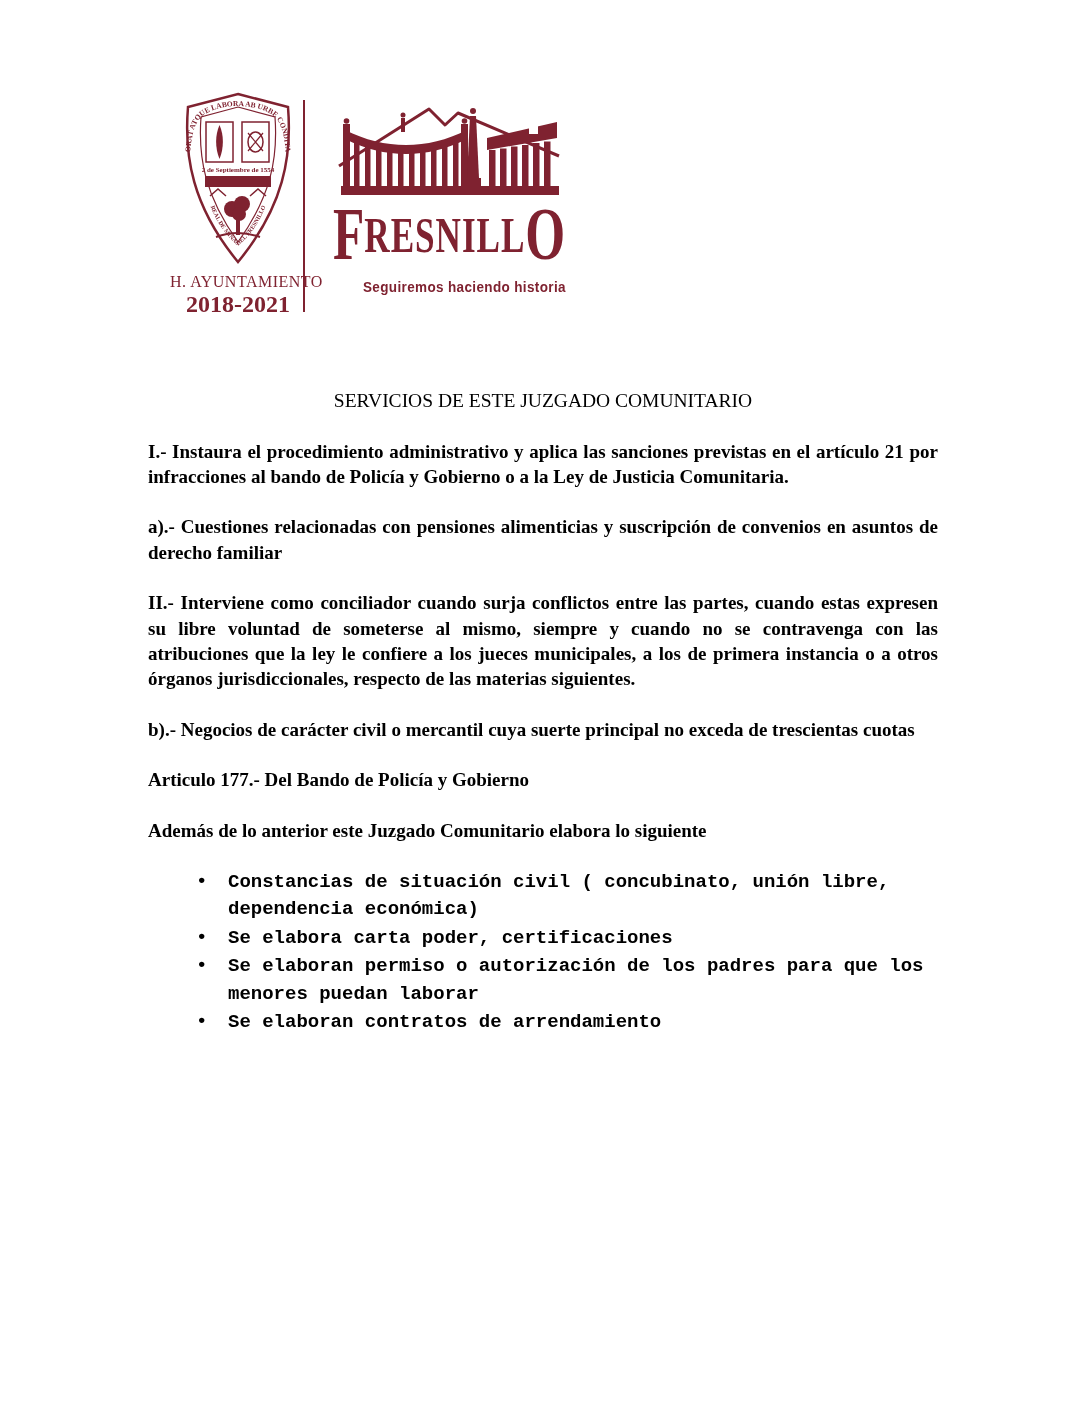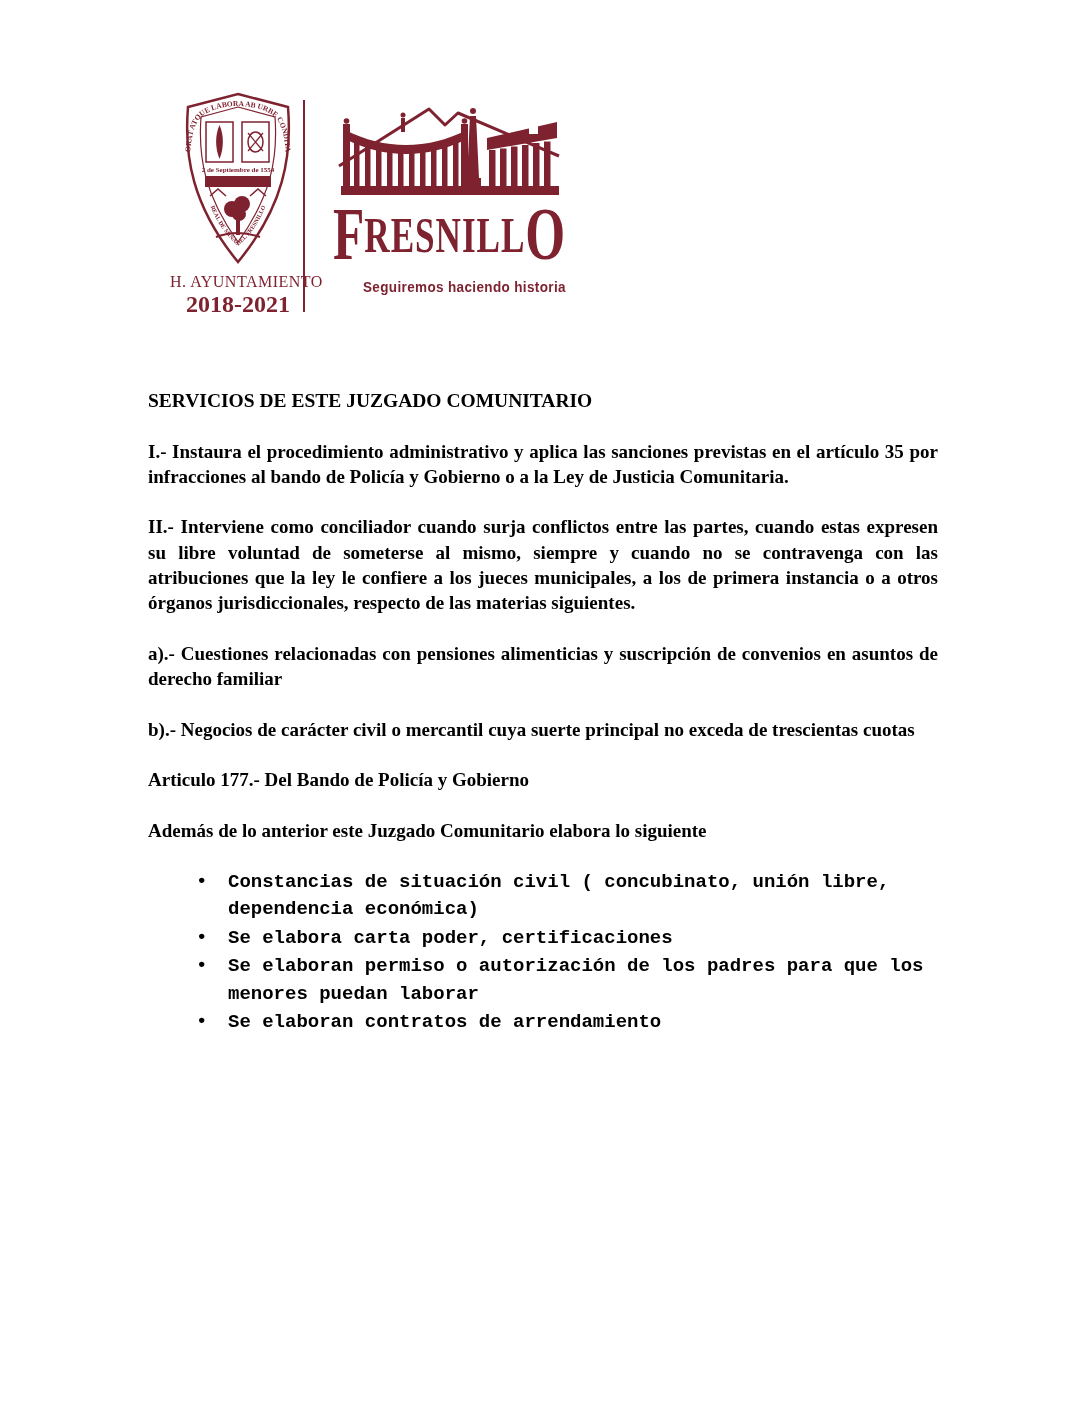--- a/index.html
+++ b/index.html
@@ -35,21 +35,21 @@
     font-weight:700; font-size:15px; letter-spacing:.4px; white-space:nowrap;
     transform:scaleX(.9); transform-origin:0 0;
   }
 
   
   .content {
     position:absolute; left:148px; top:388px; width:790px;
     color:#000;
     font-weight:700; font-size:19px; line-height:25.3px;
   }
-  .doc-title { margin:0; font-size:19.5px; font-weight:700; }
+  .doc-title { margin:0; text-align:center; font-size:19.5px; font-weight:400; }
   .content p { margin:25.3px 0 0 0; text-align:justify; }
   .content p.tight { margin-top:0; }
   .content p.left  { text-align:left; }
   ul.services { list-style:none; margin:25.3px 0 0 0; padding:0;font-family:Liberation Mono, monospace; }
   ul.services li { position:relative; padding-left:80px; line-height:27.5px; text-align:left; margin-top:1px; }
   ul.services li::before { content:"\2022"; position:absolute; left:48px; top:0; }
 
   
   .mr { fill:#7f2230; }
   .mr-line { stroke:#7f2230; fill:none; }
@@ -132,25 +132,25 @@
         <span class="wm-mid">RESNILL</span>
         <span class="wm-big">O</span>
     </div>
     <div class="brand-tagline">Seguiremos haciendo historia</div>
   </div>
 
   <div class="content">
     <h1 class="doc-title">SERVICIOS DE ESTE JUZGADO COMUNITARIO</h1>
 
 
-    <p>I.- Instaura el procedimiento administrativo y aplica las sanciones previstas en el artículo 35 por infracciones al bando de Policía y Gobierno o a la Ley de Justicia Comunitaria.</p>
+    <p>I.- Instaura el procedimiento administrativo y aplica las sanciones previstas en el artículo 21 por infracciones al bando de Policía y Gobierno o a la Ley de Justicia Comunitaria.</p>
+
+    <p>a).- Cuestiones relacionadas con pensiones alimenticias y suscripción de convenios en asuntos de derecho familiar</p>
 
     <p>II.- Interviene como conciliador  cuando surja conflictos  entre las partes, cuando estas expresen su libre voluntad de someterse al mismo, siempre y cuando no se contravenga con las atribuciones  que la ley le confiere a los jueces  municipales, a los de primera instancia o a otros órganos jurisdiccionales, respecto de las materias siguientes.</p>
-
-    <p>a).- Cuestiones relacionadas con pensiones alimenticias y suscripción de convenios en asuntos de derecho familiar</p>
 
     <p>b).- Negocios de carácter civil o mercantil cuya suerte principal no exceda de trescientas cuotas</p>
 
     <p class="left">Articulo 177.- Del Bando de Policía y Gobierno</p>
 
     <p class="left">Además de lo anterior este Juzgado Comunitario elabora lo siguiente</p>
 
     <ul class="services">
       <li>Constancias de situación civil ( concubinato, unión libre, dependencia económica)</li>
       <li>Se elabora carta poder, certificaciones</li>

